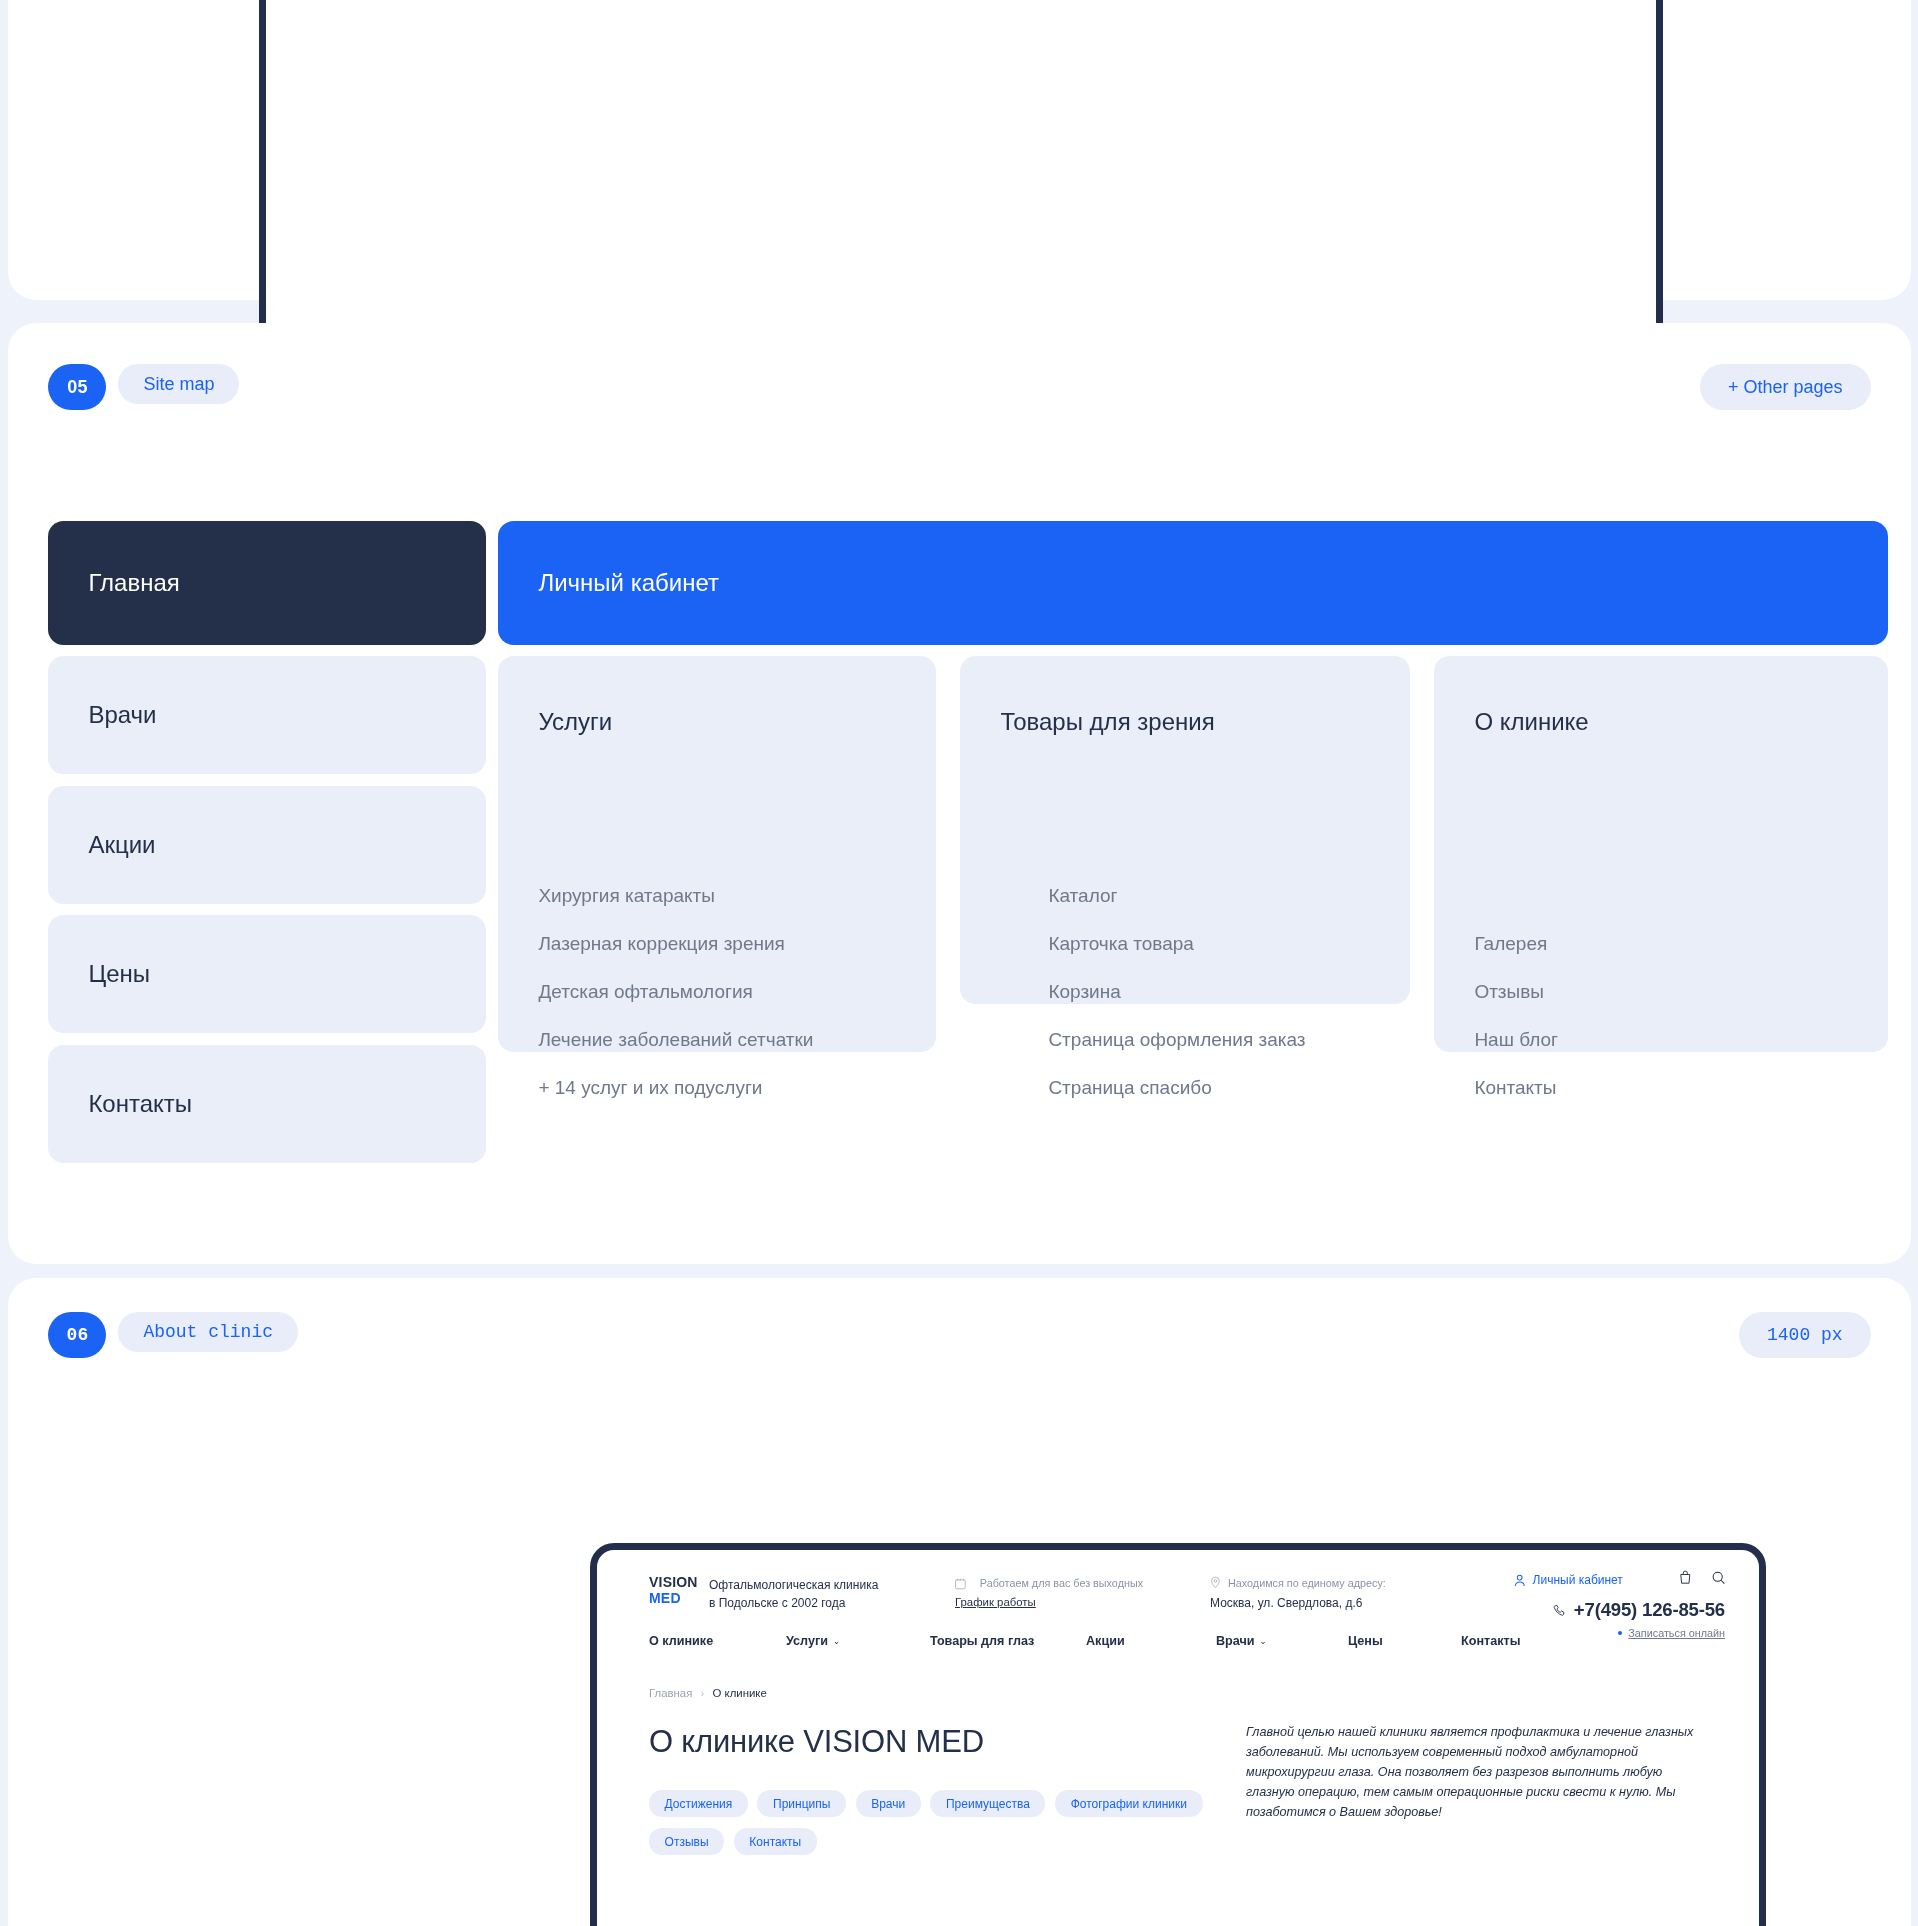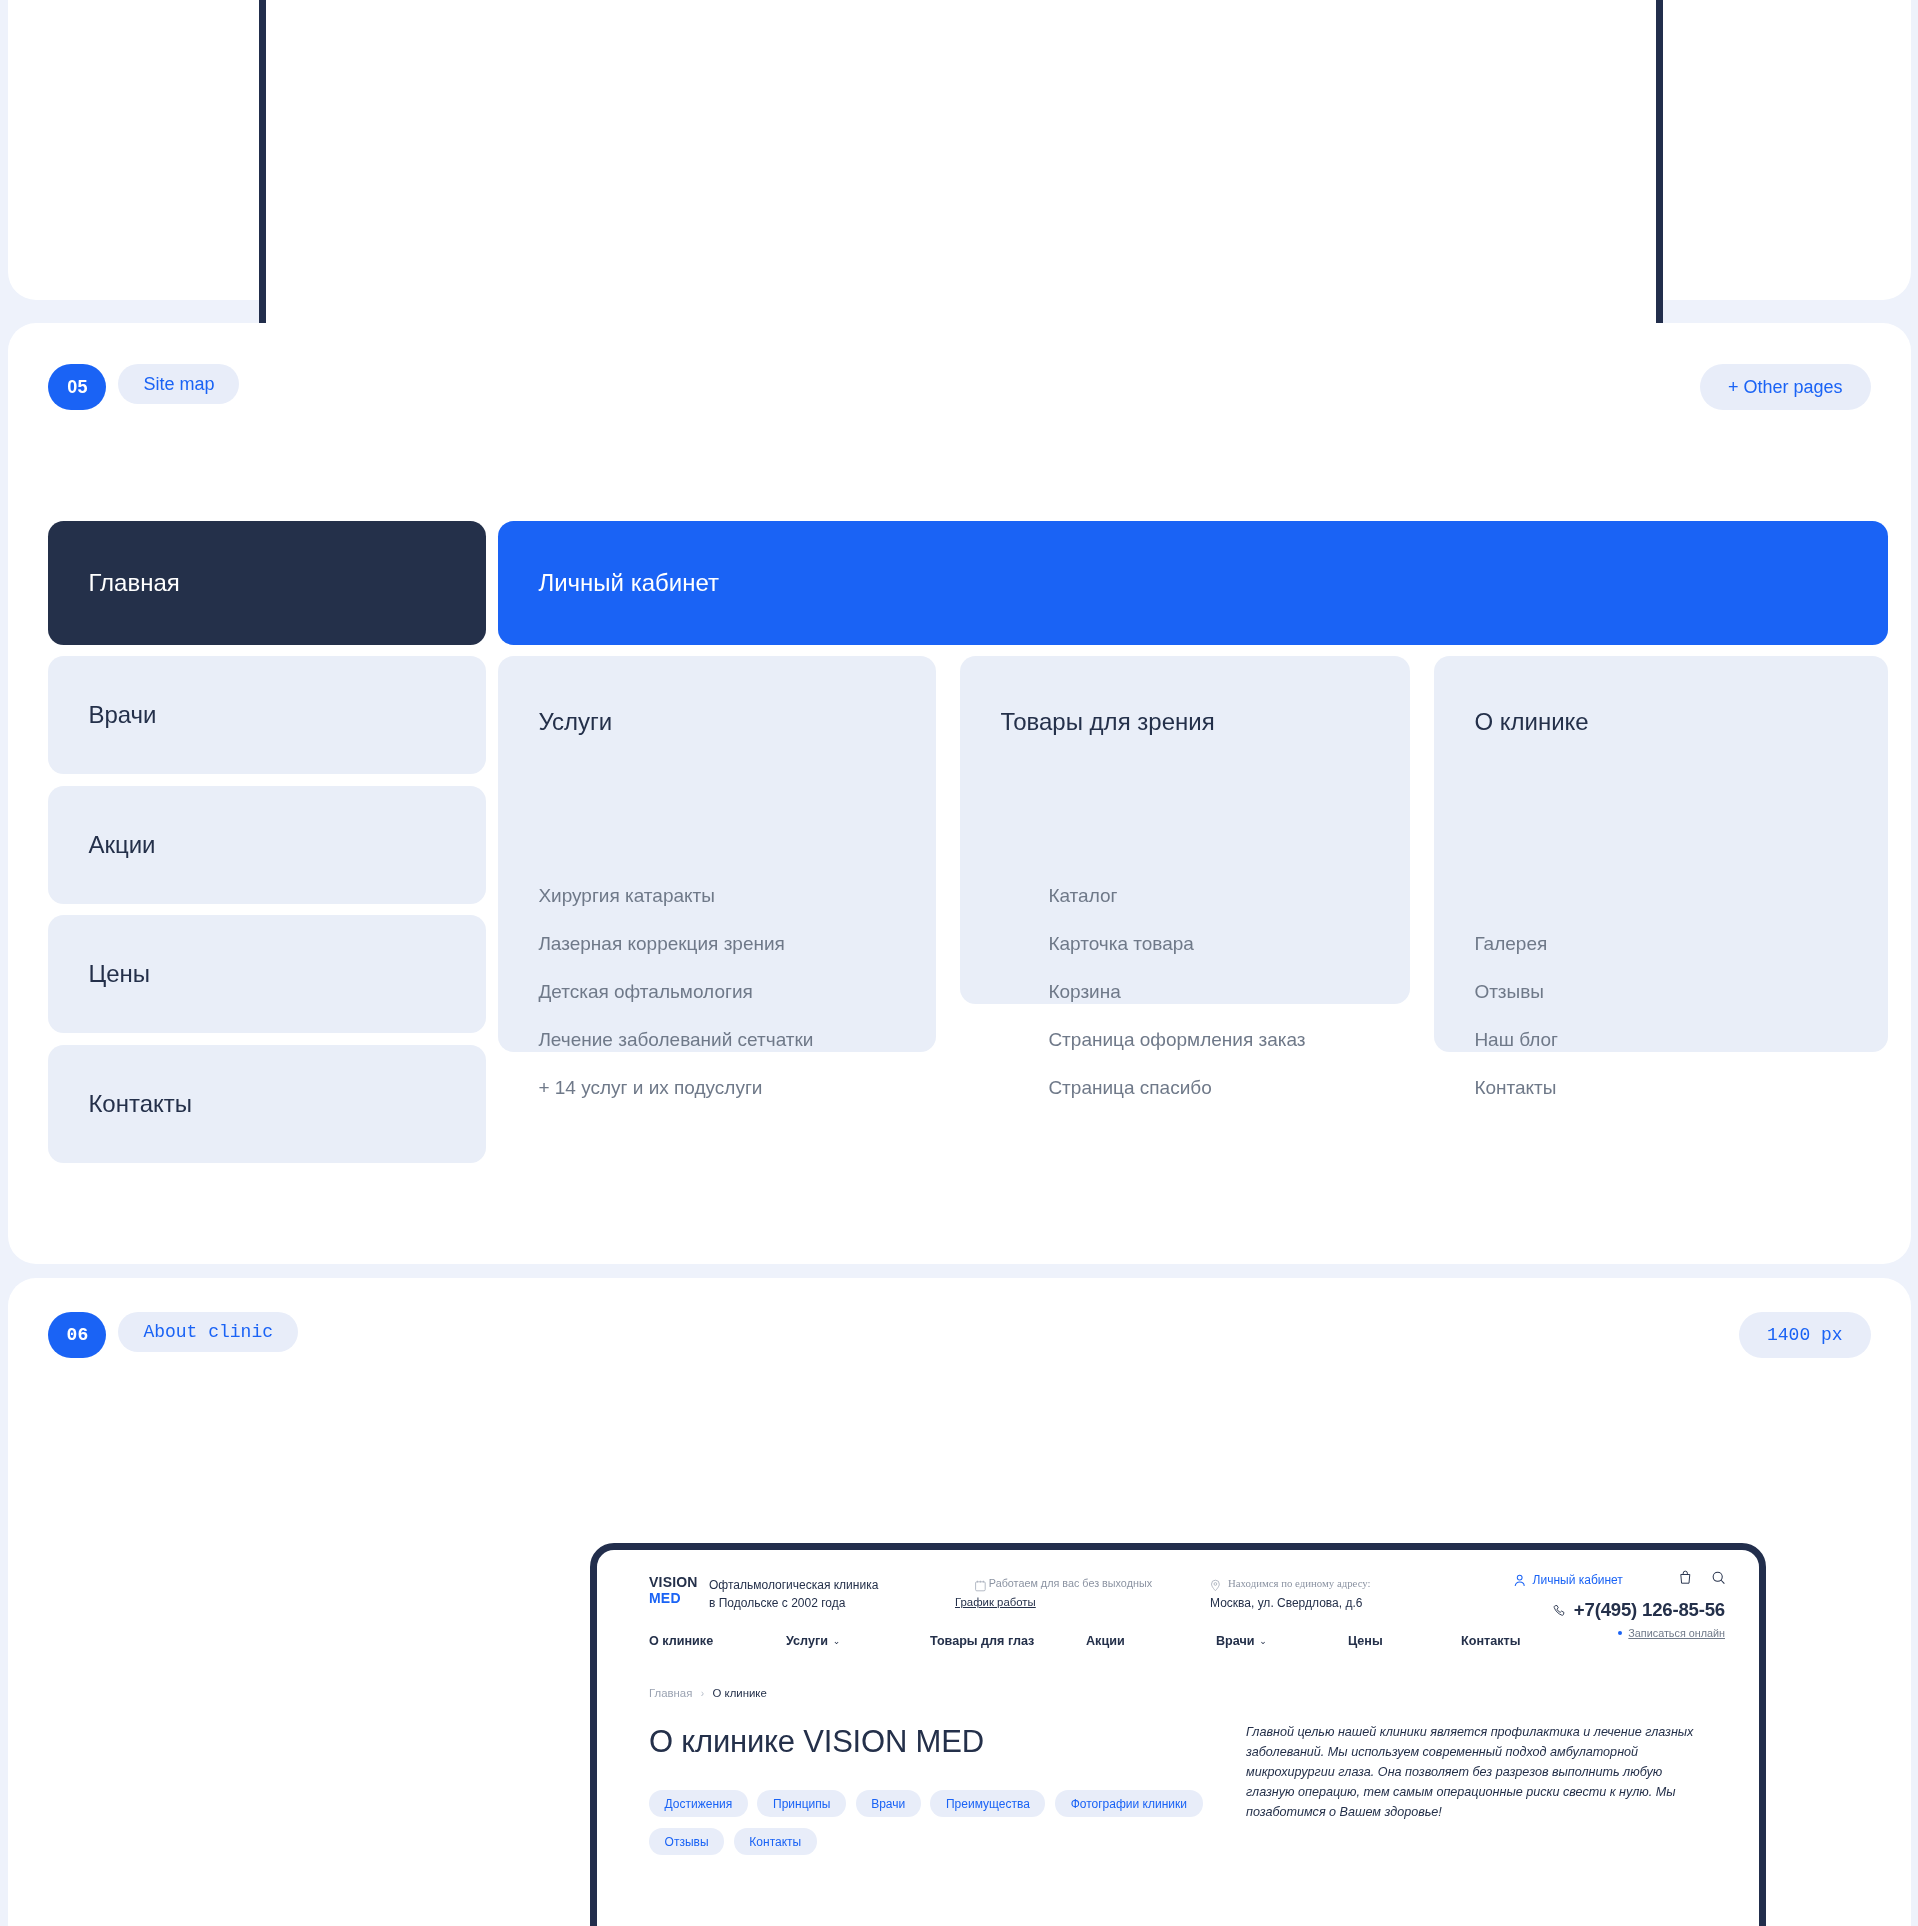--- a/index.html
+++ b/index.html
@@ -128,26 +128,26 @@
   .db-inner{position:relative;width:100%;height:100%;}
 
   .brand{position:absolute;left:52px;top:25px;}
   .brand-l1{font-size:14px;font-weight:700;color:#24304a;letter-spacing:0.2px;line-height:15.6px;}
   .brand-l2{font-size:14px;font-weight:700;color:var(--blue);letter-spacing:0.2px;line-height:15.6px;}
 
   .tagline{position:absolute;left:112px;top:26.4px;}
   .tagline div{font-size:12px;color:#24304a;line-height:18px;white-space:nowrap;}
 
   .hours{position:absolute;left:358px;top:26.4px;}
-  .hours-row{display:flex;align-items:flex-end;gap:3px;margin-left:20px;}
+  .hours-row{display:flex;align-items:center;gap:14px;}
   .hours-txt{font-size:10.8px;color:#8b93a2;white-space:nowrap;line-height:15.6px;}
   .hours-link{font-size:11.4px;color:#24304a;text-decoration:underline;margin-top:3.6px;display:inline-block;}
 
   .addr{position:absolute;left:613px;top:26.4px;}
-  .addr-row{display:flex;align-items:flex-end;gap:7.2px;font-family:Liberation Serif, serif;}
+  .addr-row{display:flex;align-items:flex-start;gap:7.2px;}
   .addr-t1{font-size:10.8px;color:#8b93a2;white-space:nowrap;line-height:15.6px;}
   .addr-t2{font-size:12px;color:#24304a;white-space:nowrap;margin-top:3.6px;}
 
   .acct{position:absolute;left:917px;top:23px;display:flex;align-items:center;gap:7.2px;}
   .acct-label{font-size:12px;color:var(--blue);white-space:nowrap;}
   .top-icons{position:absolute;right:34px;top:20.4px;display:flex;gap:20.4px;align-items:center;}
 
   .phone{position:absolute;right:34px;top:49px;display:flex;align-items:center;gap:8.4px;}
   .phone-num{font-size:18.6px;font-weight:600;color:#24304a;white-space:nowrap;letter-spacing:-0.2px;}
   .online{position:absolute;right:34px;top:77px;display:flex;align-items:center;gap:6px;}

